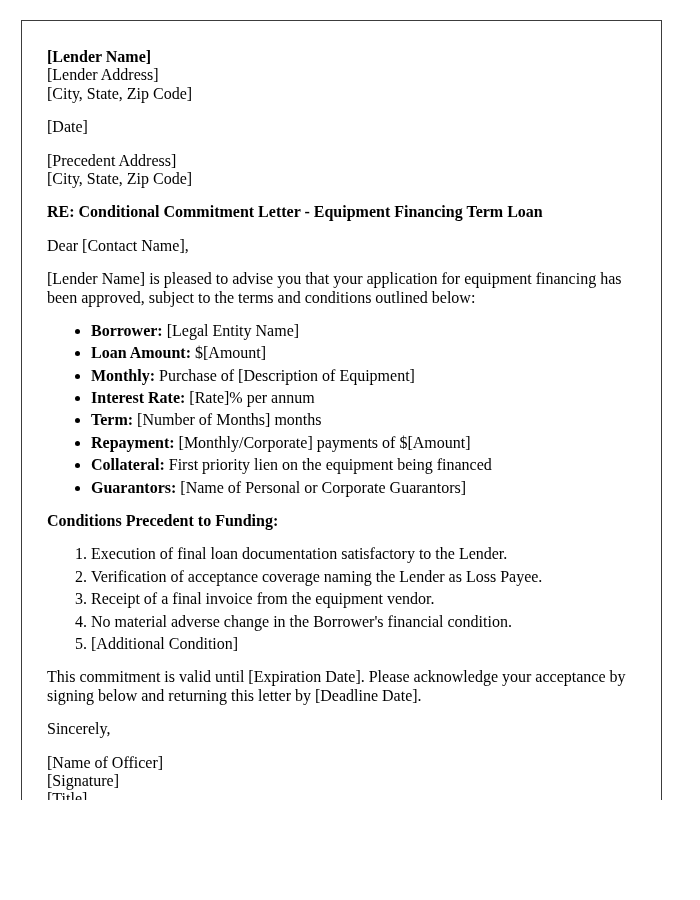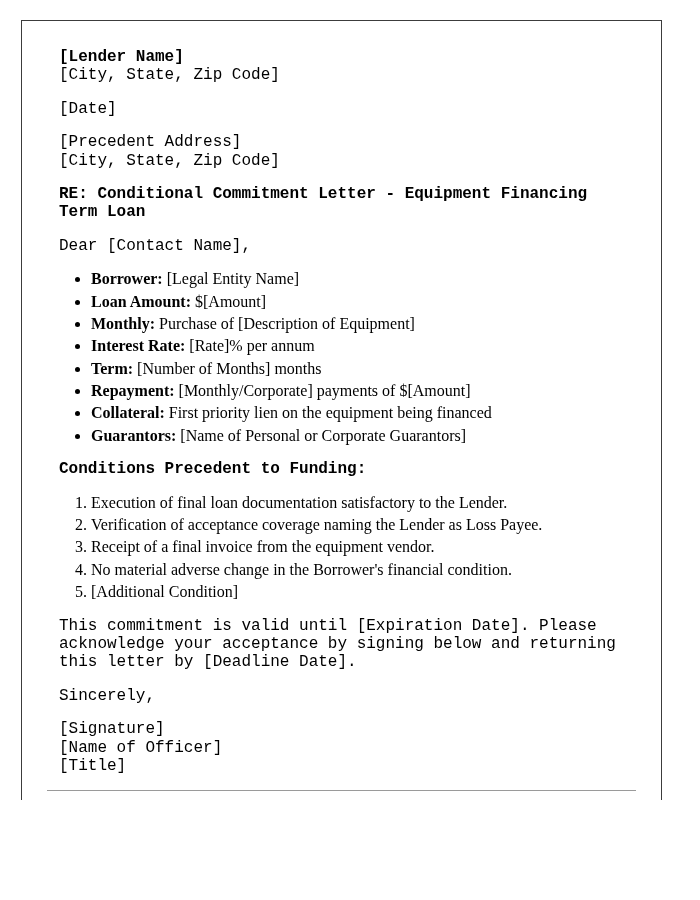--- a/index.html
+++ b/index.html
@@ -24,22 +24,21 @@
     width: 641px;
     height: 780px;
     box-sizing: border-box;
     border: 1px solid #3c3c3c;
     border-bottom: none;
     padding: 12px 25px 0 25px;
     overflow: hidden;
     background: #ffffff;
   }
   .letter-page p {
-    margin: 15px 12px;
-    font-family: Liberation Mono, monospace;
+    margin: 15px 0;
   }
   .letter-page ul,
   .letter-page ol {
     margin: 15px 0;
     padding-left: 40px;
   }
   .letter-page li {
     margin: 4px;
   }
   .block-line {
@@ -55,36 +54,38 @@
     height: 0;
   }
 </style>
 </head>
 <body>
 
 <div class="letter-page">
 
   <p>
     <strong class="block-line">[Lender Name]</strong>
+    <span class="block-line">[Lender Address]</span>
     <span class="block-line">[City, State, Zip Code]</span>
   </p>
 
   <p>[Date]</p>
 
   <p>
     <span class="block-line">[Precedent Address]</span>
     <span class="block-line">[City, State, Zip Code]</span>
   </p>
 
   <p>
     <strong>RE: Conditional Commitment Letter - Equipment Financing Term Loan</strong>
   </p>
 
   <p>Dear [Contact Name],</p>
 
+  <p>[Lender Name] is pleased to advise you that your application for equipment financing has been approved, subject to the terms and conditions outlined below:</p>
 
   <ul>
     <li><strong>Borrower:</strong><span> [Legal Entity Name]</span></li>
     <li><strong>Loan Amount:</strong><span> $[Amount]</span></li>
     <li><strong>Monthly:</strong><span> Purchase of [Description of Equipment]</span></li>
     <li><strong>Interest Rate:</strong><span> [Rate]% per annum</span></li>
     <li><strong>Term:</strong><span> [Number of Months] months</span></li>
     <li><strong>Repayment:</strong><span> [Monthly/Corporate] payments of $[Amount]</span></li>
     <li><strong>Collateral:</strong><span> First priority lien on the equipment being financed</span></li>
     <li><strong>Guarantors:</strong><span> [Name of Personal or Corporate Guarantors]</span></li>
@@ -100,20 +101,20 @@
     <li>Receipt of a final invoice from the equipment vendor.</li>
     <li>No material adverse change in the Borrower's financial condition.</li>
     <li>[Additional Condition]</li>
   </ol>
 
   <p>This commitment is valid until [Expiration Date]. Please acknowledge your acceptance by signing below and returning this letter by [Deadline Date].</p>
 
   <p>Sincerely,</p>
 
   <p>
+    <span class="block-line">[Name of Officer]</span>
     <span class="block-line">[Signature]</span>
-    <span class="block-line">[Name of Officer]</span>
     <span class="block-line">[Title]</span>
   </p>
 
   <hr class="acceptance-rule">
 
 </div>
 
 </body></html>

